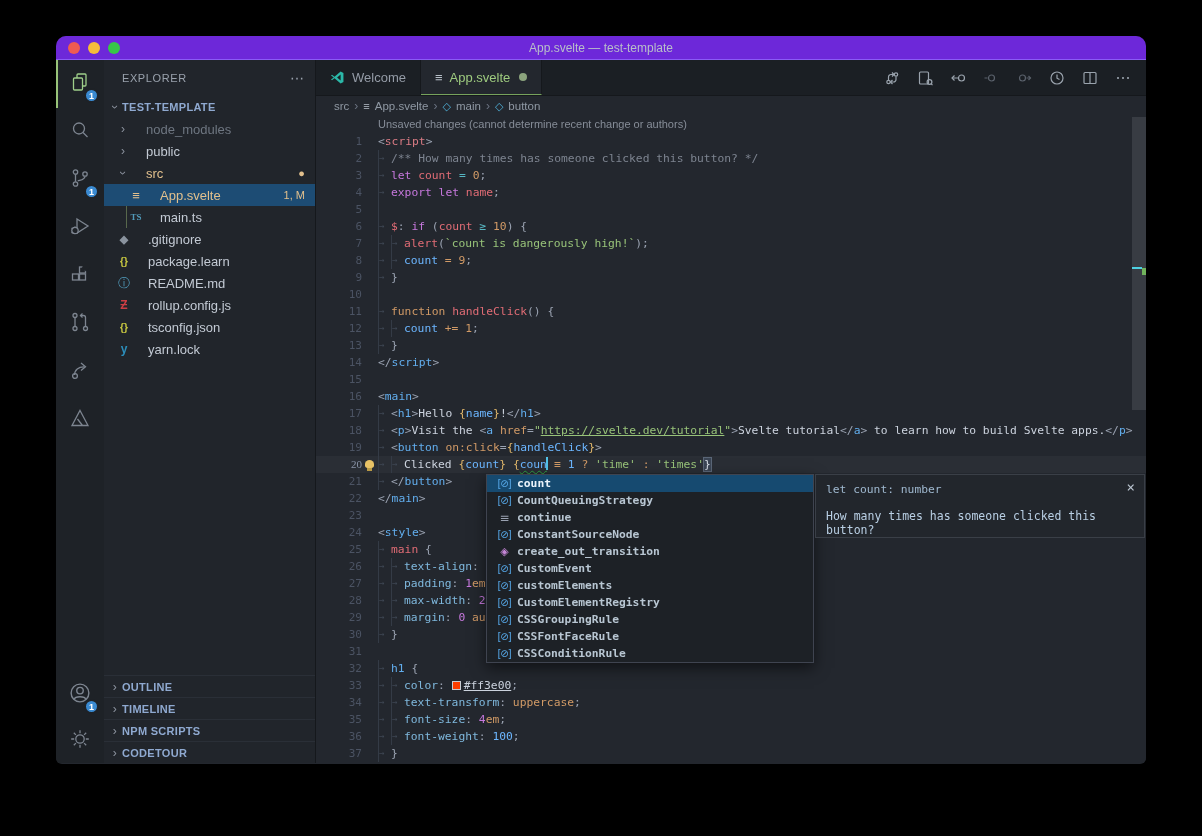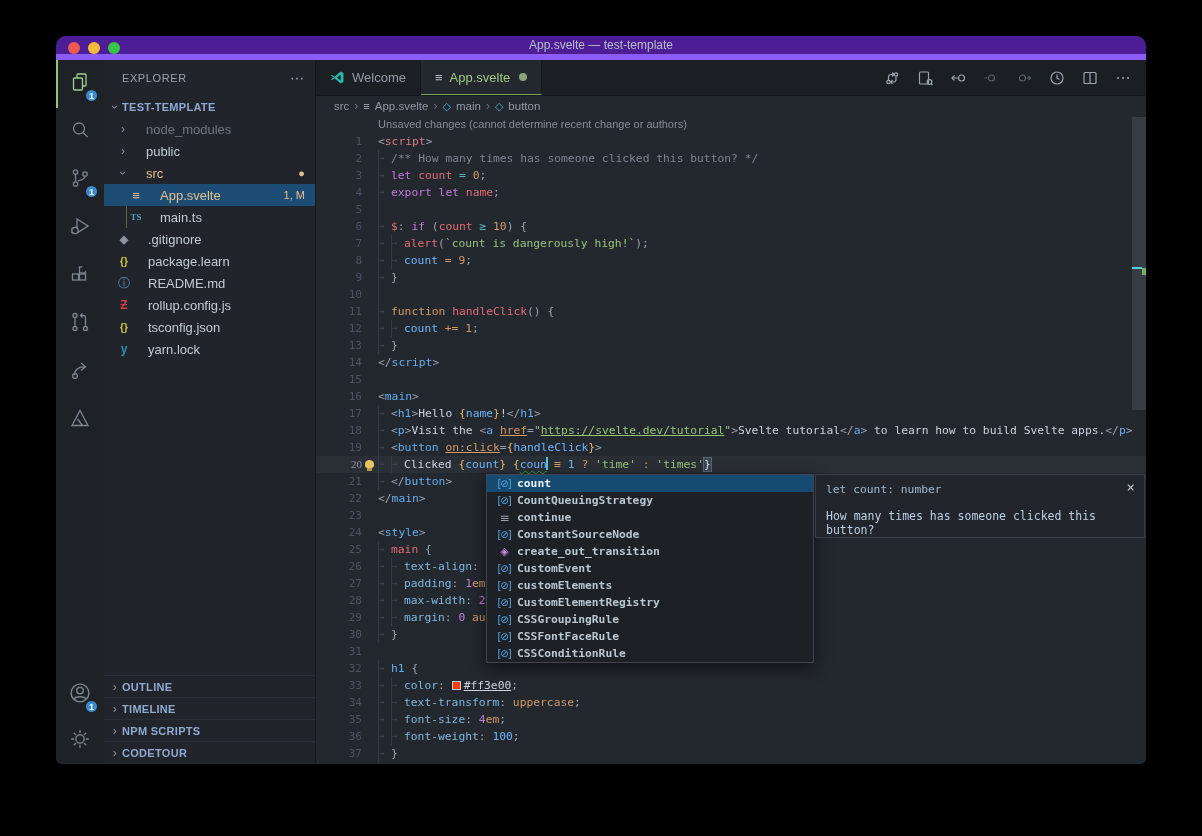--- a/index.html
+++ b/index.html
@@ -3,22 +3,22 @@
 <meta charset="utf-8">
 <style>
   html,body{margin:0;padding:0;}
   body{width:1202px;height:836px;background:#000;position:relative;overflow:hidden;
        font-family:"Liberation Sans",sans-serif;}
   *{box-sizing:border-box;}
   .window{position:absolute;left:56px;top:36px;width:1090px;height:728px;
           border-radius:10px 10px 6px 6px;overflow:hidden;background:#23272e;
           box-shadow:0 22px 70px rgba(0,0,0,.8);}
   
-  .titlebar{height:24px;background:#4c1d95;display:flex;align-items:center;justify-content:center;
-            position:relative;color:#b9bfc9;font-size:12px;border-bottom:6px solid #8b5cf6;}
+  .titlebar{height:24px;background:#6d28d9;display:flex;align-items:center;justify-content:center;
+            position:relative;color:#b9bfc9;font-size:12px;border-bottom:1px solid #8b5cf6;}
   .lights{position:absolute;left:12px;top:6px;display:flex;gap:8px;}
   .light{width:12px;height:12px;border-radius:50%;display:inline-block;}
   .light.red{background:#ee5b52;}.light.yellow{background:#f5bc3b;}.light.green{background:#37c648;}
   
   .main{display:flex;height:703px;}
   
   .activitybar{width:48px;background:#1e2227;display:flex;flex-direction:column;align-items:stretch;}
   .abitem{height:48px;display:flex;align-items:center;justify-content:center;position:relative;cursor:pointer;}
   .abitem svg{stroke:#7d8590;fill:none;stroke-width:1.3;}
   .abitem.active{box-shadow:inset 2px 0 0 #98c379;}
@@ -87,21 +87,21 @@
   .anntext{font-family:Liberation Sans, sans-serif;font-size:11px;color:#868d98;}
   .ind{display:inline-block;width:13px;height:17px;border-left:1px solid #343b46;color:#3e4653;
        font-size:9px;overflow:hidden;vertical-align:top;}
   .c-t{color:#ccd3de;} .c-pun{color:#9ba3b2;}
   .c-tagB{color:#62aeee;} .c-tagR{color:#d97b84;}
   .c-kw{color:#c678dd;} .c-kwg{color:#d19a66;}
   .c-vr{color:#e06c75;} .c-vb{color:#6cb6ff;}
   .c-num{color:#d19a66;} .c-lit{color:#6cb6ff;}
   .c-str{color:#98c379;} .c-stru{color:#98c379;text-decoration:underline;}
   .c-com{color:#7d8490;margin-top:20px;} .c-opc{color:#56b6c2;} .c-opg{color:#d19a66;}
-  .c-attr{color:#d19a66;text-decoration:underline;} .c-br{color:#e2b86b;}
+  .c-attr{color:#d19a66;} .c-br{color:#e2b86b;}
   .c-prop{color:#7fb8dd;} .c-cssv{color:#d19a66;} .c-cnum{color:#c678dd;}
   .c-sel{color:#e06c75;} .c-sel2{color:#62aeee;} .c-hex{color:#ccd3de;text-decoration:underline;}
   .c-sq{color:#6cb6ff;text-decoration:underline wavy #2ea043;text-decoration-thickness:1px;text-underline-offset:2px;}
   .c-bm{color:#d7dde6;background:#3b4554;box-shadow:0 0 0 1px #5a6677;}
   .cursor{display:inline-block;width:1.5px;height:13px;background:#52c2e8;vertical-align:-2px;margin:0 -.5px;}
   .swatch{display:inline-block;width:9px;height:9px;background:#ff3e00;border:1px solid #c9cdd3;
           margin-right:3px;vertical-align:-1px;}
   .bulb{position:absolute;left:49px;top:4px;width:9px;height:8px;background:#e8c266;border-radius:50% 50% 30% 30%;}
   .bulb::after{content:"";position:absolute;left:2px;top:8px;width:5px;height:3px;background:#b99a45;}
   

